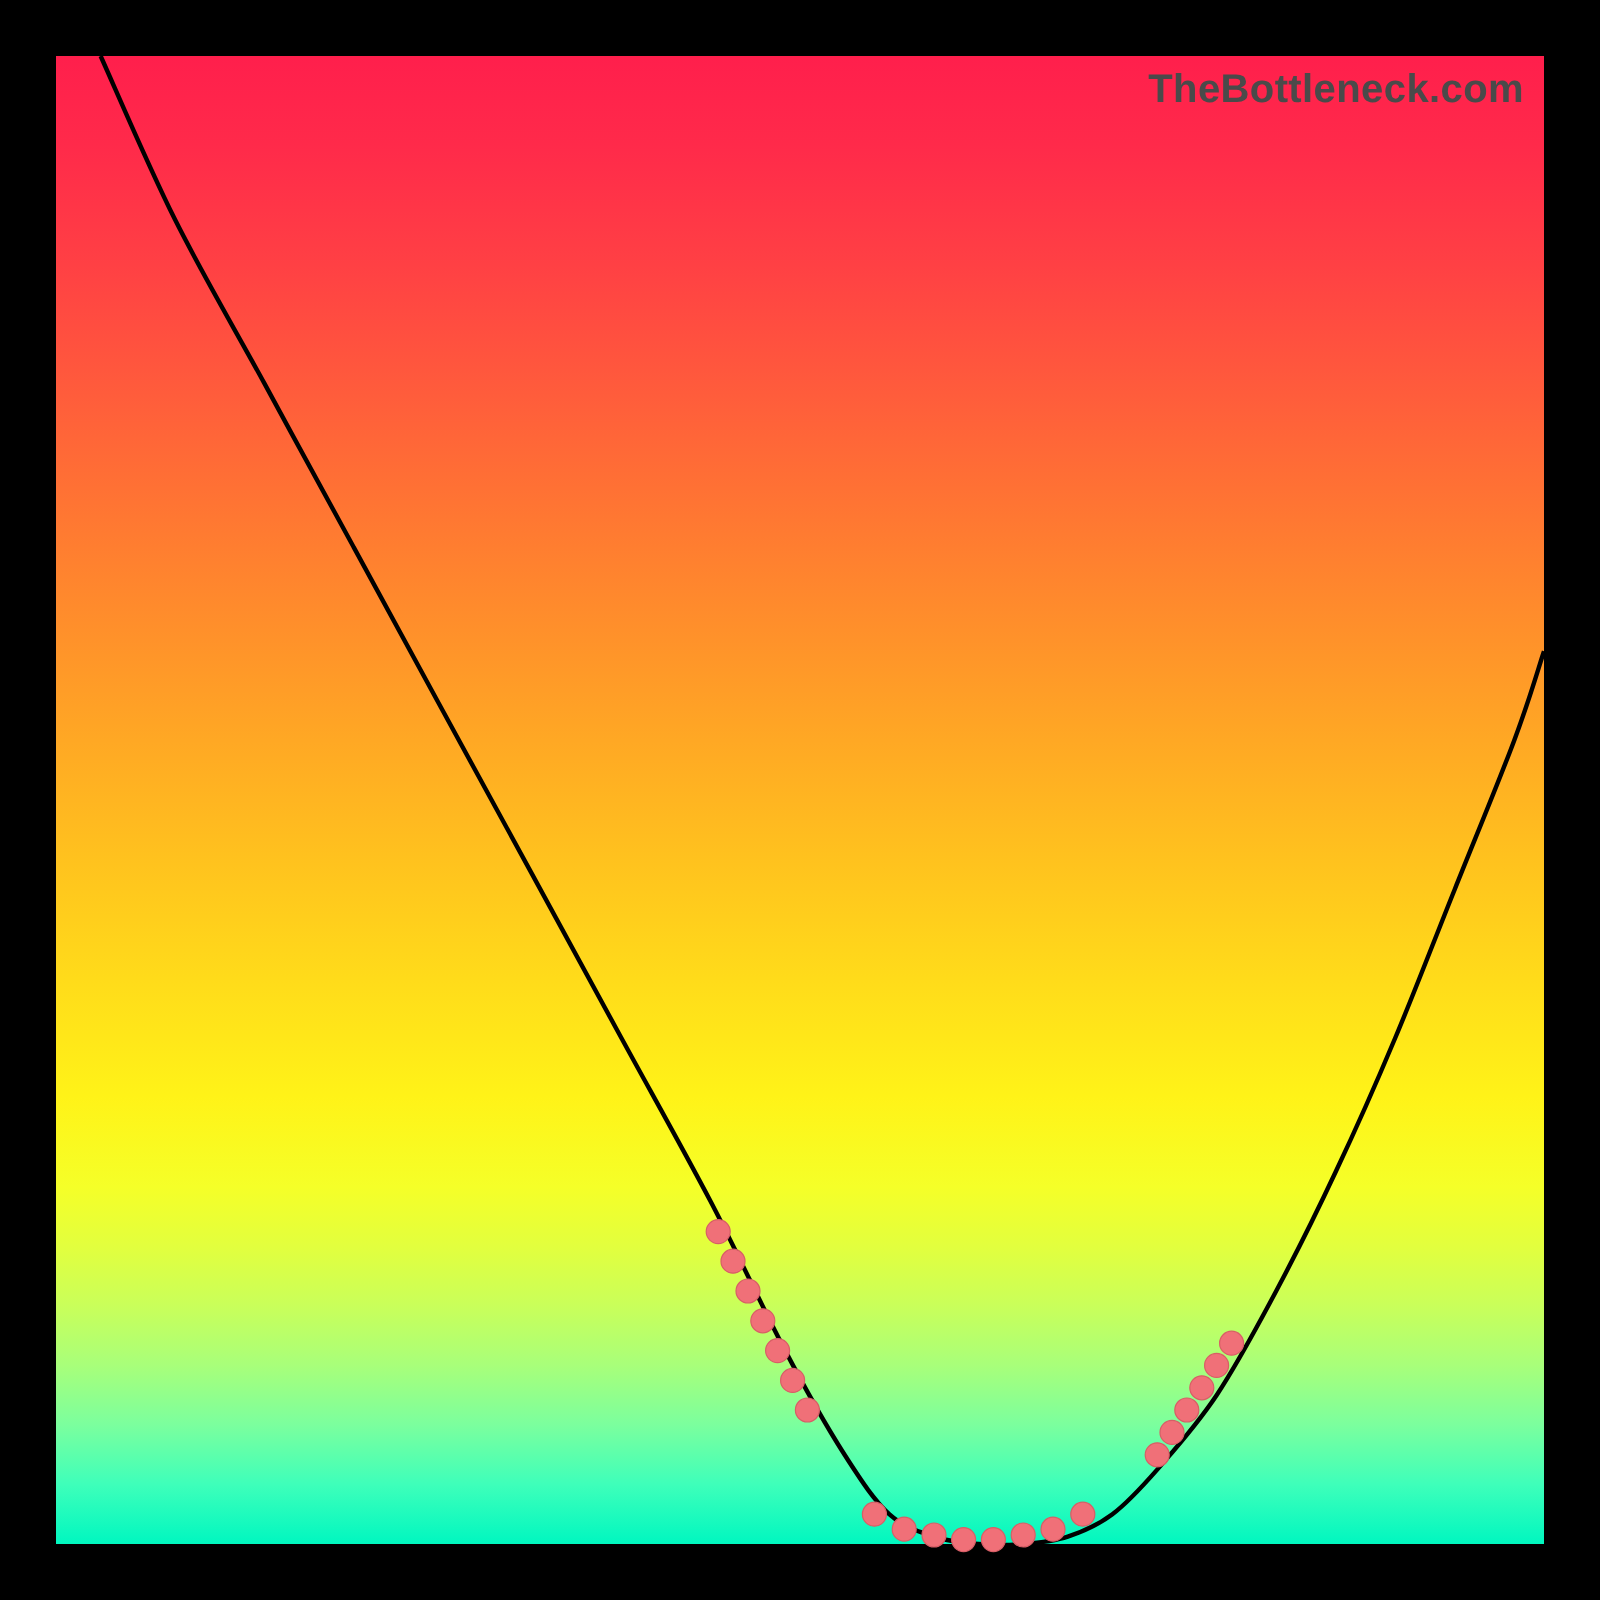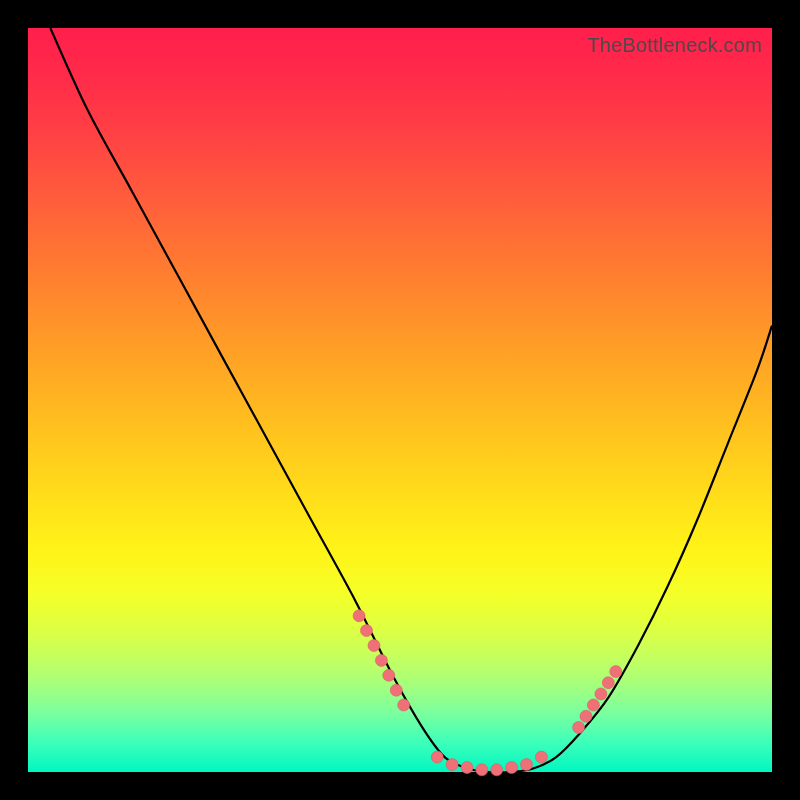--- a/index.html
+++ b/index.html
@@ -42,21 +42,21 @@
       #3effba 96%,
       #00f7c0 100%
     );
   }
   .watermark {
     position: absolute;
     top: 6px;
     right: 10px;
     color: #4a4a4a;
     font-size: 20px;
-    font-weight: 400;
+    font-weight: 700;
     letter-spacing: 0.2px;
     user-select: none;
   }
   svg.curve {
     position: absolute;
     left: 0;
     top: 0;
     width: 744px;
     height: 744px;
     overflow: visible;

